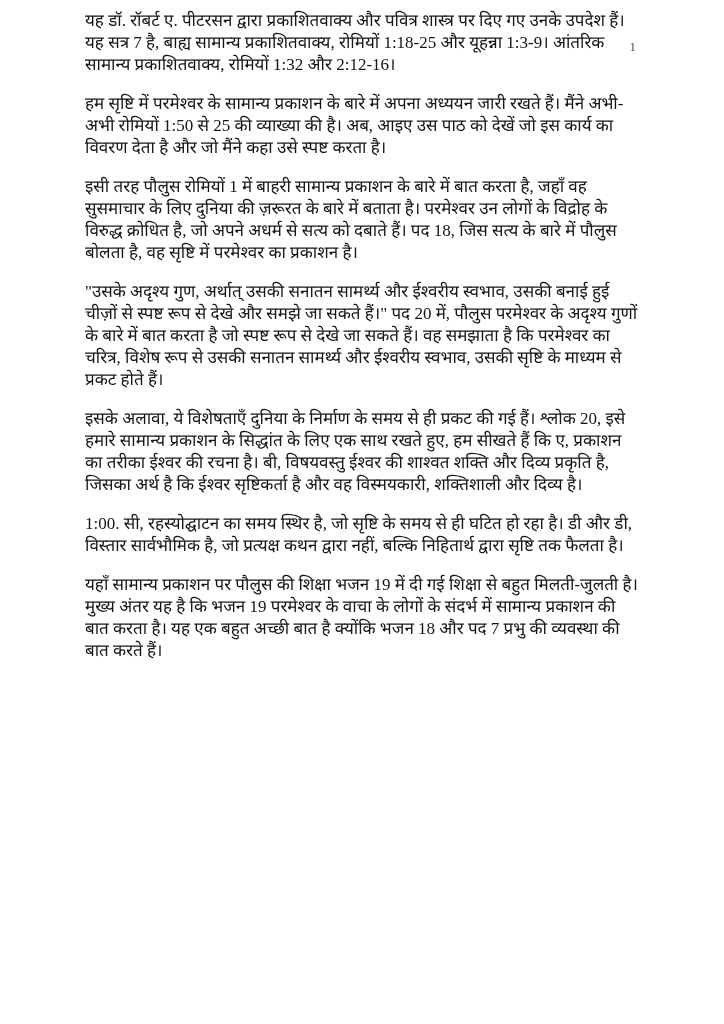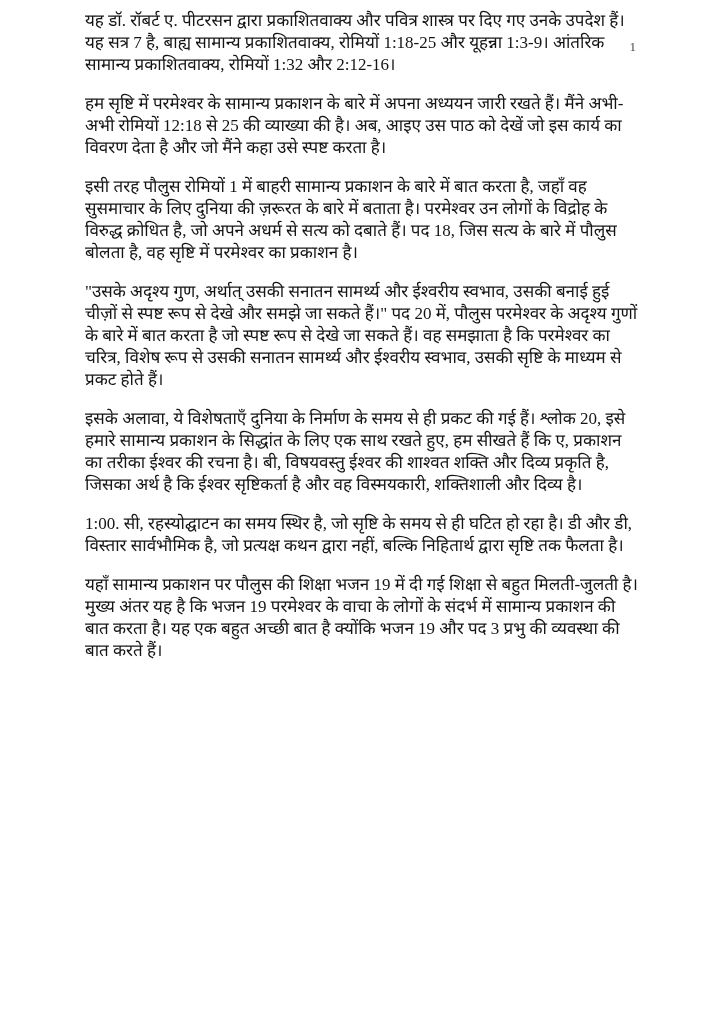--- a/index.html
+++ b/index.html
@@ -61,21 +61,21 @@
 <body>
 
 <div class="page">
 
   <div class="page-number">1</div>
 
 
 
   <div class="body-text">
     <p>यह डॉ. रॉबर्ट ए. पीटरसन द्वारा प्रकाशितवाक्य और पवित्र शास्त्र पर दिए गए उनके उपदेश हैं। यह सत्र 7 है, बाह्य सामान्य प्रकाशितवाक्य, रोमियों 1:18-25 और यूहन्ना 1:3-9। आंतरिक सामान्य प्रकाशितवाक्य, रोमियों 1:32 और 2:12-16।</p>
-    <p>हम सृष्टि में परमेश्वर के सामान्य प्रकाशन के बारे में अपना अध्ययन जारी रखते हैं। मैंने अभी-अभी रोमियों 12:18 से 25 की व्याख्या की है। अब, आइए उस पाठ को देखें जो इस कार्य का विवरण देता है और जो मैंने कहा उसे स्पष्ट करता है।</p>
+    <p>हम सृष्टि में परमेश्वर के सामान्य प्रकाशन के बारे में अपना अध्ययन जारी रखते हैं। मैंने अभी-अभी रोमियों 1:50 से 25 की व्याख्या की है। अब, आइए उस पाठ को देखें जो इस कार्य का विवरण देता है और जो मैंने कहा उसे स्पष्ट करता है।</p>
     <p>इसी तरह पौलुस रोमियों 1 में बाहरी सामान्य प्रकाशन के बारे में बात करता है, जहाँ वह सुसमाचार के लिए दुनिया की ज़रूरत के बारे में बताता है। परमेश्वर उन लोगों के विद्रोह के विरुद्ध क्रोधित है, जो अपने अधर्म से सत्य को दबाते हैं। पद 18, जिस सत्य के बारे में पौलुस बोलता है, वह सृष्टि में परमेश्वर का प्रकाशन है।</p>
     <p>"उसके अदृश्य गुण, अर्थात् उसकी सनातन सामर्थ्य और ईश्वरीय स्वभाव, उसकी बनाई हुई चीज़ों से स्पष्ट रूप से देखे और समझे जा सकते हैं।" पद 20 में, पौलुस परमेश्वर के अदृश्य गुणों के बारे में बात करता है जो स्पष्ट रूप से देखे जा सकते हैं। वह समझाता है कि परमेश्वर का चरित्र, विशेष रूप से उसकी सनातन सामर्थ्य और ईश्वरीय स्वभाव, उसकी सृष्टि के माध्यम से प्रकट होते हैं।</p>
     <p>इसके अलावा, ये विशेषताएँ दुनिया के निर्माण के समय से ही प्रकट की गई हैं। श्लोक 20, इसे हमारे सामान्य प्रकाशन के सिद्धांत के लिए एक साथ रखते हुए, हम सीखते हैं कि ए, प्रकाशन का तरीका ईश्वर की रचना है। बी, विषयवस्तु ईश्वर की शाश्वत शक्ति और दिव्य प्रकृति है, जिसका अर्थ है कि ईश्वर सृष्टिकर्ता है और वह विस्मयकारी, शक्तिशाली और दिव्य है।</p>
     <p>1:00. सी, रहस्योद्घाटन का समय स्थिर है, जो सृष्टि के समय से ही घटित हो रहा है। डी और डी, विस्तार सार्वभौमिक है, जो प्रत्यक्ष कथन द्वारा नहीं, बल्कि निहितार्थ द्वारा सृष्टि तक फैलता है।</p>
-    <p>यहाँ सामान्य प्रकाशन पर पौलुस की शिक्षा भजन 19 में दी गई शिक्षा से बहुत मिलती-जुलती है। मुख्य अंतर यह है कि भजन 19 परमेश्वर के वाचा के लोगों के संदर्भ में सामान्य प्रकाशन की बात करता है। यह एक बहुत अच्छी बात है क्योंकि भजन 19 और पद 3 प्रभु की व्यवस्था की बात करते हैं।</p>
+    <p>यहाँ सामान्य प्रकाशन पर पौलुस की शिक्षा भजन 19 में दी गई शिक्षा से बहुत मिलती-जुलती है। मुख्य अंतर यह है कि भजन 19 परमेश्वर के वाचा के लोगों के संदर्भ में सामान्य प्रकाशन की बात करता है। यह एक बहुत अच्छी बात है क्योंकि भजन 18 और पद 7 प्रभु की व्यवस्था की बात करते हैं।</p>
   </div>
 
 </div>
 
 </body></html>

